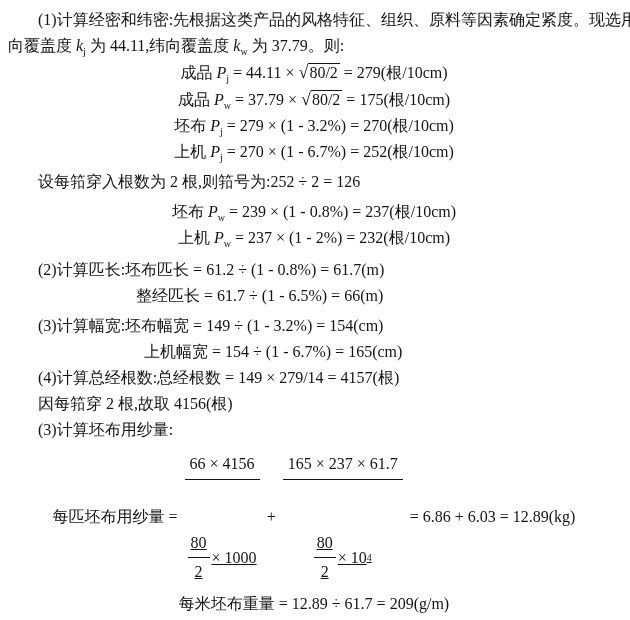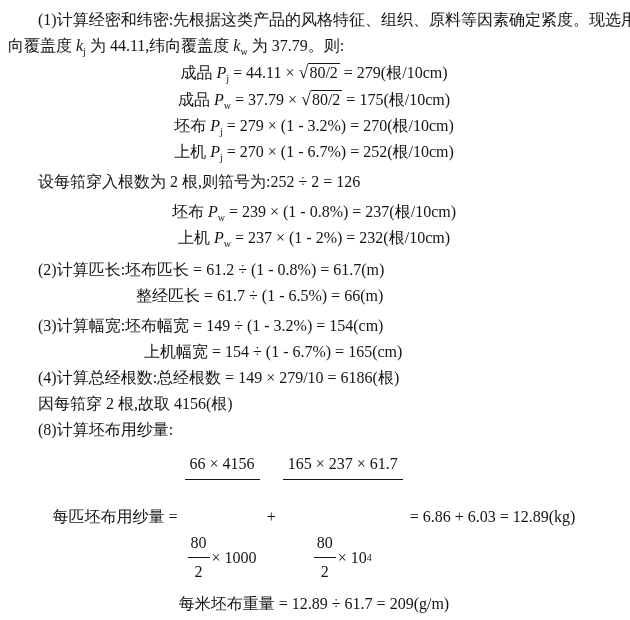--- a/index.html
+++ b/index.html
@@ -20,21 +20,21 @@
   .sqrt { display:inline-block; white-space:nowrap; }
   .rsign { font-size:18px; }
   .rad { border-top:1.2px solid #141414; padding:0 2px 0 1px;margin-top:16px; }
   
   .bigformula { text-align:center; margin-top:8px; margin-bottom:6px; }
   .frac {
     display:inline-flex; flex-direction:column; align-items:stretch;
     vertical-align:middle; text-align:center; margin:0 3px;gap:48px;
   }
   .frac > .num { border-bottom:1.4px solid #141414; padding:0 5px 2px; }
-  .frac > .den { display:flex; justify-content:center; align-items:center; padding-top:2px; }
+  .frac > .den { display:flex; justify-content:center; align-items:center; padding-top:2px;text-decoration:underline; }
   .ifrac {
     display:inline-flex; flex-direction:column; align-items:center;
     vertical-align:middle; margin-right:2px;
   }
   .ifrac > .n { border-bottom:1.4px solid #141414; padding:0 3px 1px; }
   .ifrac > .d { padding-top:1px; }
   
   .mt4 { margin-top:4px; } .mt6 { margin-top:6px; } .mt12 { margin-top:23px; }
   .ml-a { margin-left:128px; }  
   .ml-b { margin-left:136px; }  
@@ -61,23 +61,23 @@
   <div class="line formula mt4"><span>坯布 </span><span class="v">P</span><sub>w</sub><span> = 239 × (1 - 0.8%) = 237(根/10cm)</span></div>
 
   <div class="line formula"><span>上机 </span><span class="v">P</span><sub>w</sub><span> = 237 × (1 - 2%) = 232(根/10cm)</span></div>
 
   <div class="line indent mt6">(2)计算匹长:坯布匹长 = 61.2 ÷ (1 - 0.8%) = 61.7(m)</div>
   <div class="line ml-a">整经匹长 = 61.7 ÷ (1 - 6.5%) = 66(m)</div>
 
   <div class="line indent mt4">(3)计算幅宽:坯布幅宽 = 149 ÷ (1 - 3.2%) = 154(cm)</div>
   <div class="line ml-b">上机幅宽 = 154 ÷ (1 - 6.7%) = 165(cm)</div>
 
-  <div class="line indent">(4)计算总经根数:总经根数 = 149 × 279/10 = 6186(根)</div>
+  <div class="line indent">(4)计算总经根数:总经根数 = 149 × 279/14 = 4157(根)</div>
   <div class="line indent">因每筘穿 2 根,故取 4156(根)</div>
-  <div class="line indent">(8)计算坯布用纱量:</div>
+  <div class="line indent">(3)计算坯布用纱量:</div>
 
   <div class="line bigformula"><span>每匹坯布用纱量 = </span><span class="frac">
         <span class="num">66 × 4156</span>
         <span class="den">
           <span class="ifrac">
             <span class="n">80</span>
             <span class="d">2</span>
           </span>
           <span> × 1000</span>
         </span>

